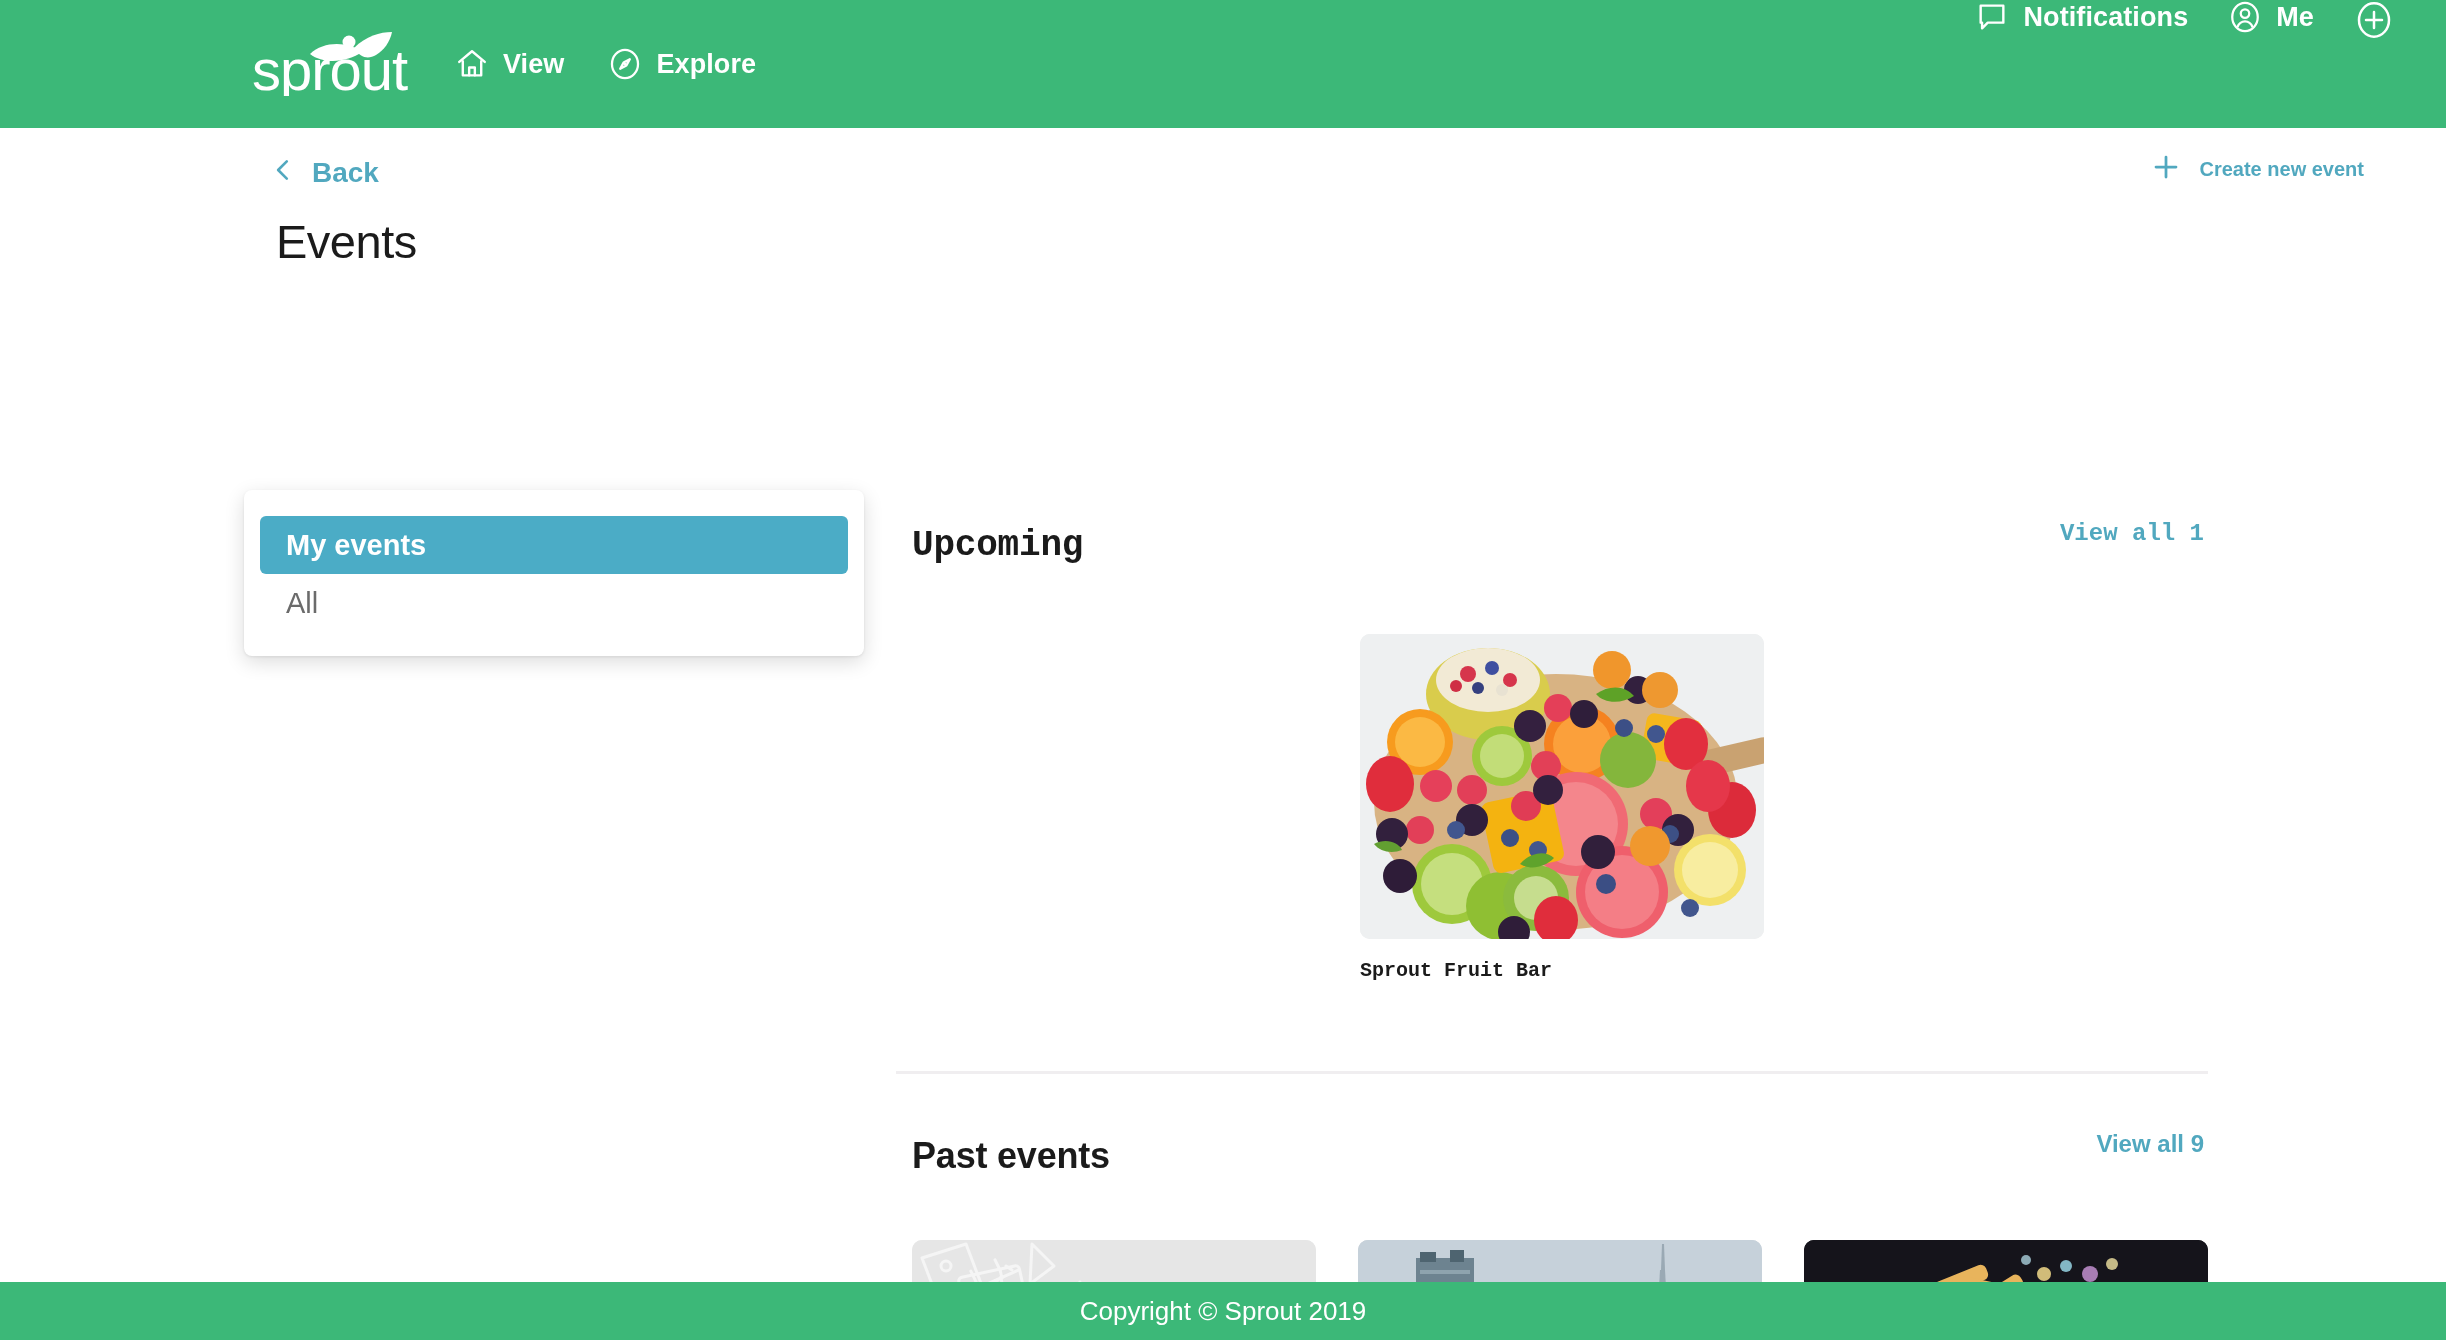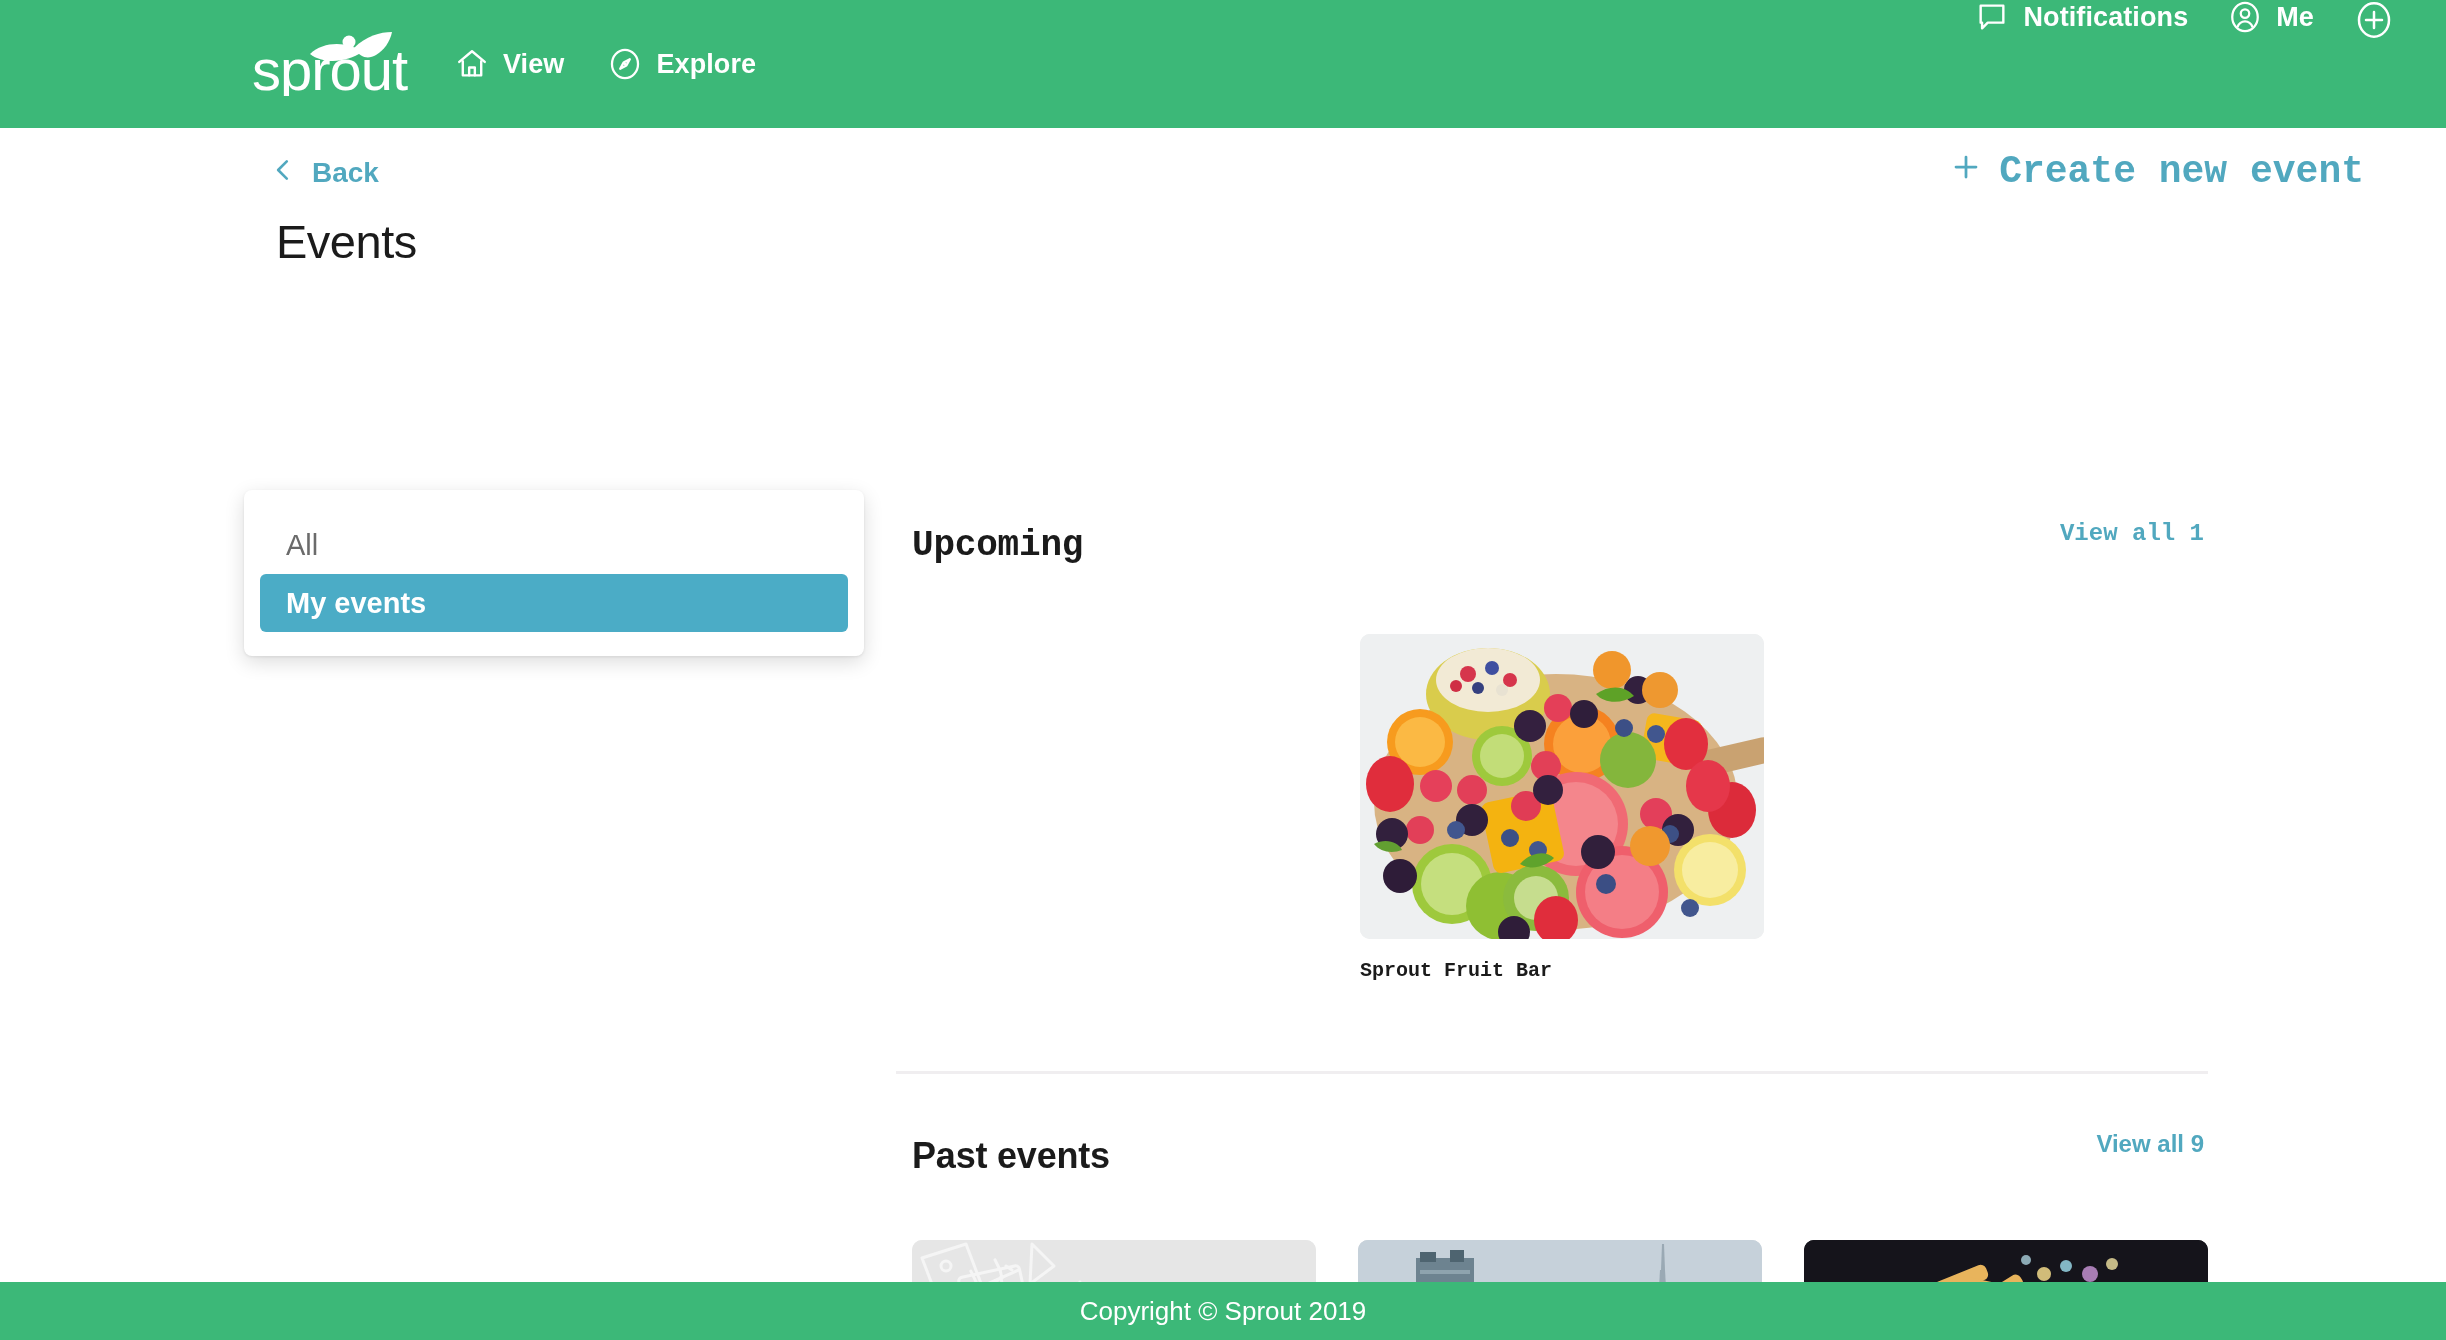--- a/index.html
+++ b/index.html
@@ -61,22 +61,22 @@
     display: flex; align-items: center; gap: 16px;
     color: #51A8BF;
     font-size: 28px; font-weight: 700;
     cursor: pointer; line-height: 1;
   }
 
   .create-link {
     position: absolute; right: 82px; top: 24px;
     display: flex; align-items: center; gap: 18px;
     color: #51A8BF;
-    font-size: 38px; font-weight: 700;
-    cursor: pointer; line-height: 1; font-family: Liberation Mono, monospace;
+    font-size: 20px; font-weight: 700;
+    cursor: pointer; line-height: 1;
   }
 
   .page-title {
     position: absolute; left: 276px; top: 90px;
     font-size: 47px;
     font-weight: 400;
     color: #1b1b1b;
     letter-spacing: -0.5px;
     line-height: 1;
   }
@@ -265,25 +265,25 @@
       <svg width="30" height="30" viewBox="0 0 24 24" fill="none" stroke="#51A8BF" stroke-width="2.2" stroke-linecap="round">
         <path d="M12 4v16M4 12h16"></path>
       </svg>
     </span>
     <span>Create new event</span>
   </div>
 
   <h1 class="page-title">Events</h1>
 
   <div class="filter-panel">
+    <div class="filter-opt selected">
+      <span>My events</span>
+    </div>
     <div class="filter-opt">
       <span>All</span>
-    </div>
-    <div class="filter-opt selected">
-      <span>My events</span>
     </div>
   </div>
 
   <div class="events-col" style="top:390px;font-family:Liberation Mono, monospace;">
     <div class="section-head">
       <div class="section-title">Upcoming</div>
       <div class="view-all">View all 1</div>
     </div>
 
     <div class="cards center-one" style="margin-top:44px;">

